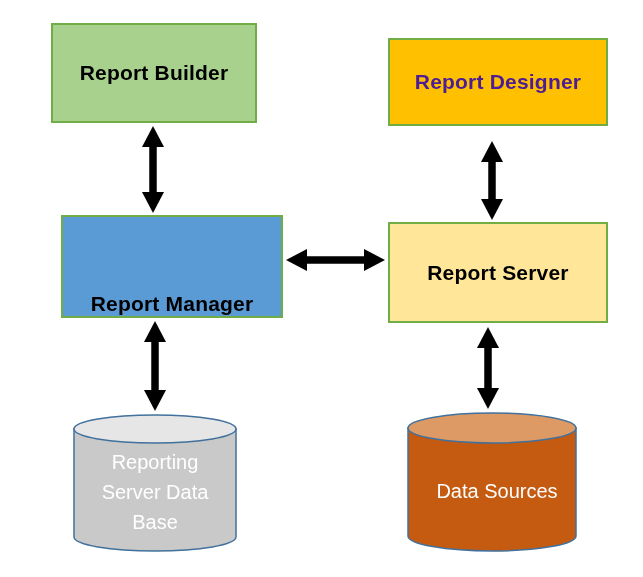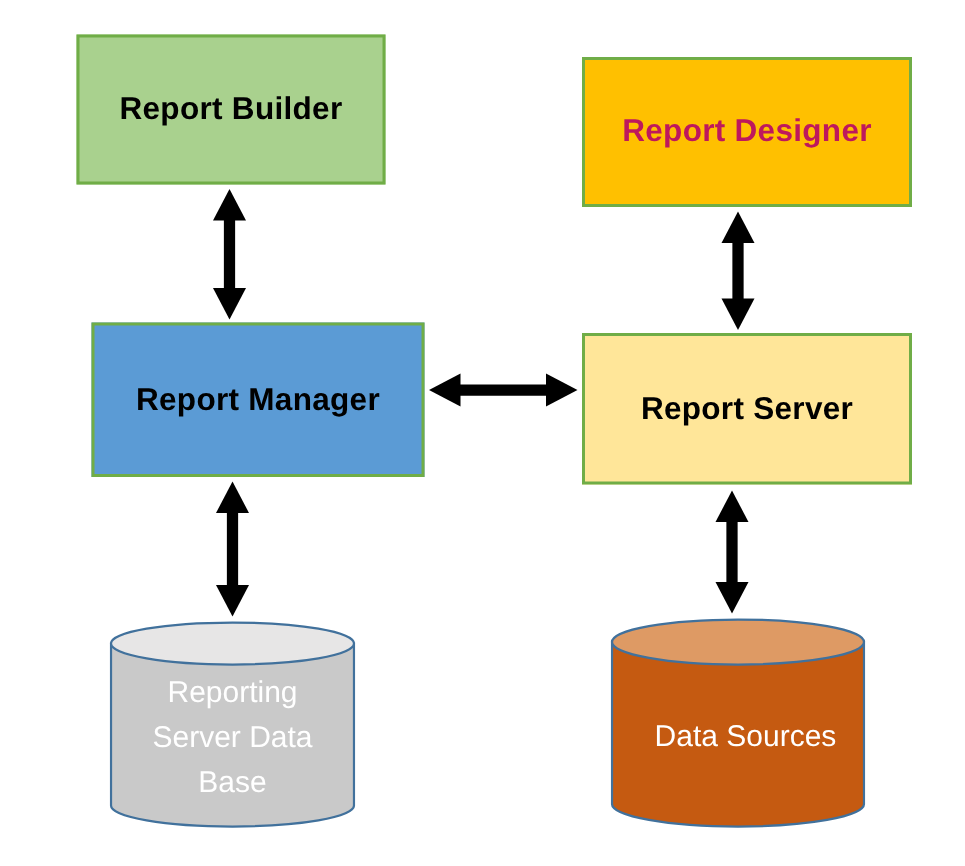--- a/index.html
+++ b/index.html
@@ -45,25 +45,25 @@
 </style>
 </head>
 <body>
 
 <div class="canvas" style="background: rgb(255, 255, 255);">
 
   <div class="node rect-node" style="left: 51px; top: 23px; width: 206px; height: 100px; background: rgb(169, 209, 142); border-color: rgb(112, 173, 71); color: rgb(0, 0, 0);">
     <span class="nlabel">Report Builder</span>
   </div>
 
-  <div class="node rect-node" style="left: 388px; top: 38px; width: 220px; height: 100px; background: rgb(255, 192, 0); border-color: rgb(112, 173, 71); color: #be185d;">
+  <div class="node rect-node" style="left: 388px; top: 38px; width: 220px; height: 88px; background: rgb(255, 192, 0); border-color: rgb(112, 173, 71); color: #4c1d95;">
     <span class="nlabel">Report Designer</span>
   </div>
 
-  <div class="node rect-node" style="left: 61px; top: 215px; width: 222px; height: 103px; background: rgb(91, 155, 213); border-color: rgb(112, 173, 71); color: rgb(0, 0, 0);">
+  <div class="node rect-node" style="left: 61px; top: 215px; width: 222px; height: 103px; background: rgb(91, 155, 213); border-color: rgb(112, 173, 71); color: rgb(0, 0, 0); align-items: flex-end;">
     <span class="nlabel">Report Manager</span>
   </div>
 
   <div class="node cyl-node" style="left:73px; top:414px; width:164px; height:138px;">
     <svg width="164" height="138" viewBox="0 0 164 138">
       <path d="M1,15 L1,123 A81,14 0 0 0 163,123 L163,15 Z" stroke-width="1.5" fill="#c9c9c9" stroke="#41719c"></path>
       <ellipse cx="82" cy="15" rx="81" ry="14" stroke-width="1.5" fill="#e7e6e6" stroke="#41719c"></ellipse>
     </svg>
     <div class="cyl-label" style="color: rgb(255, 255, 255);">
       <span>Reporting</span>

